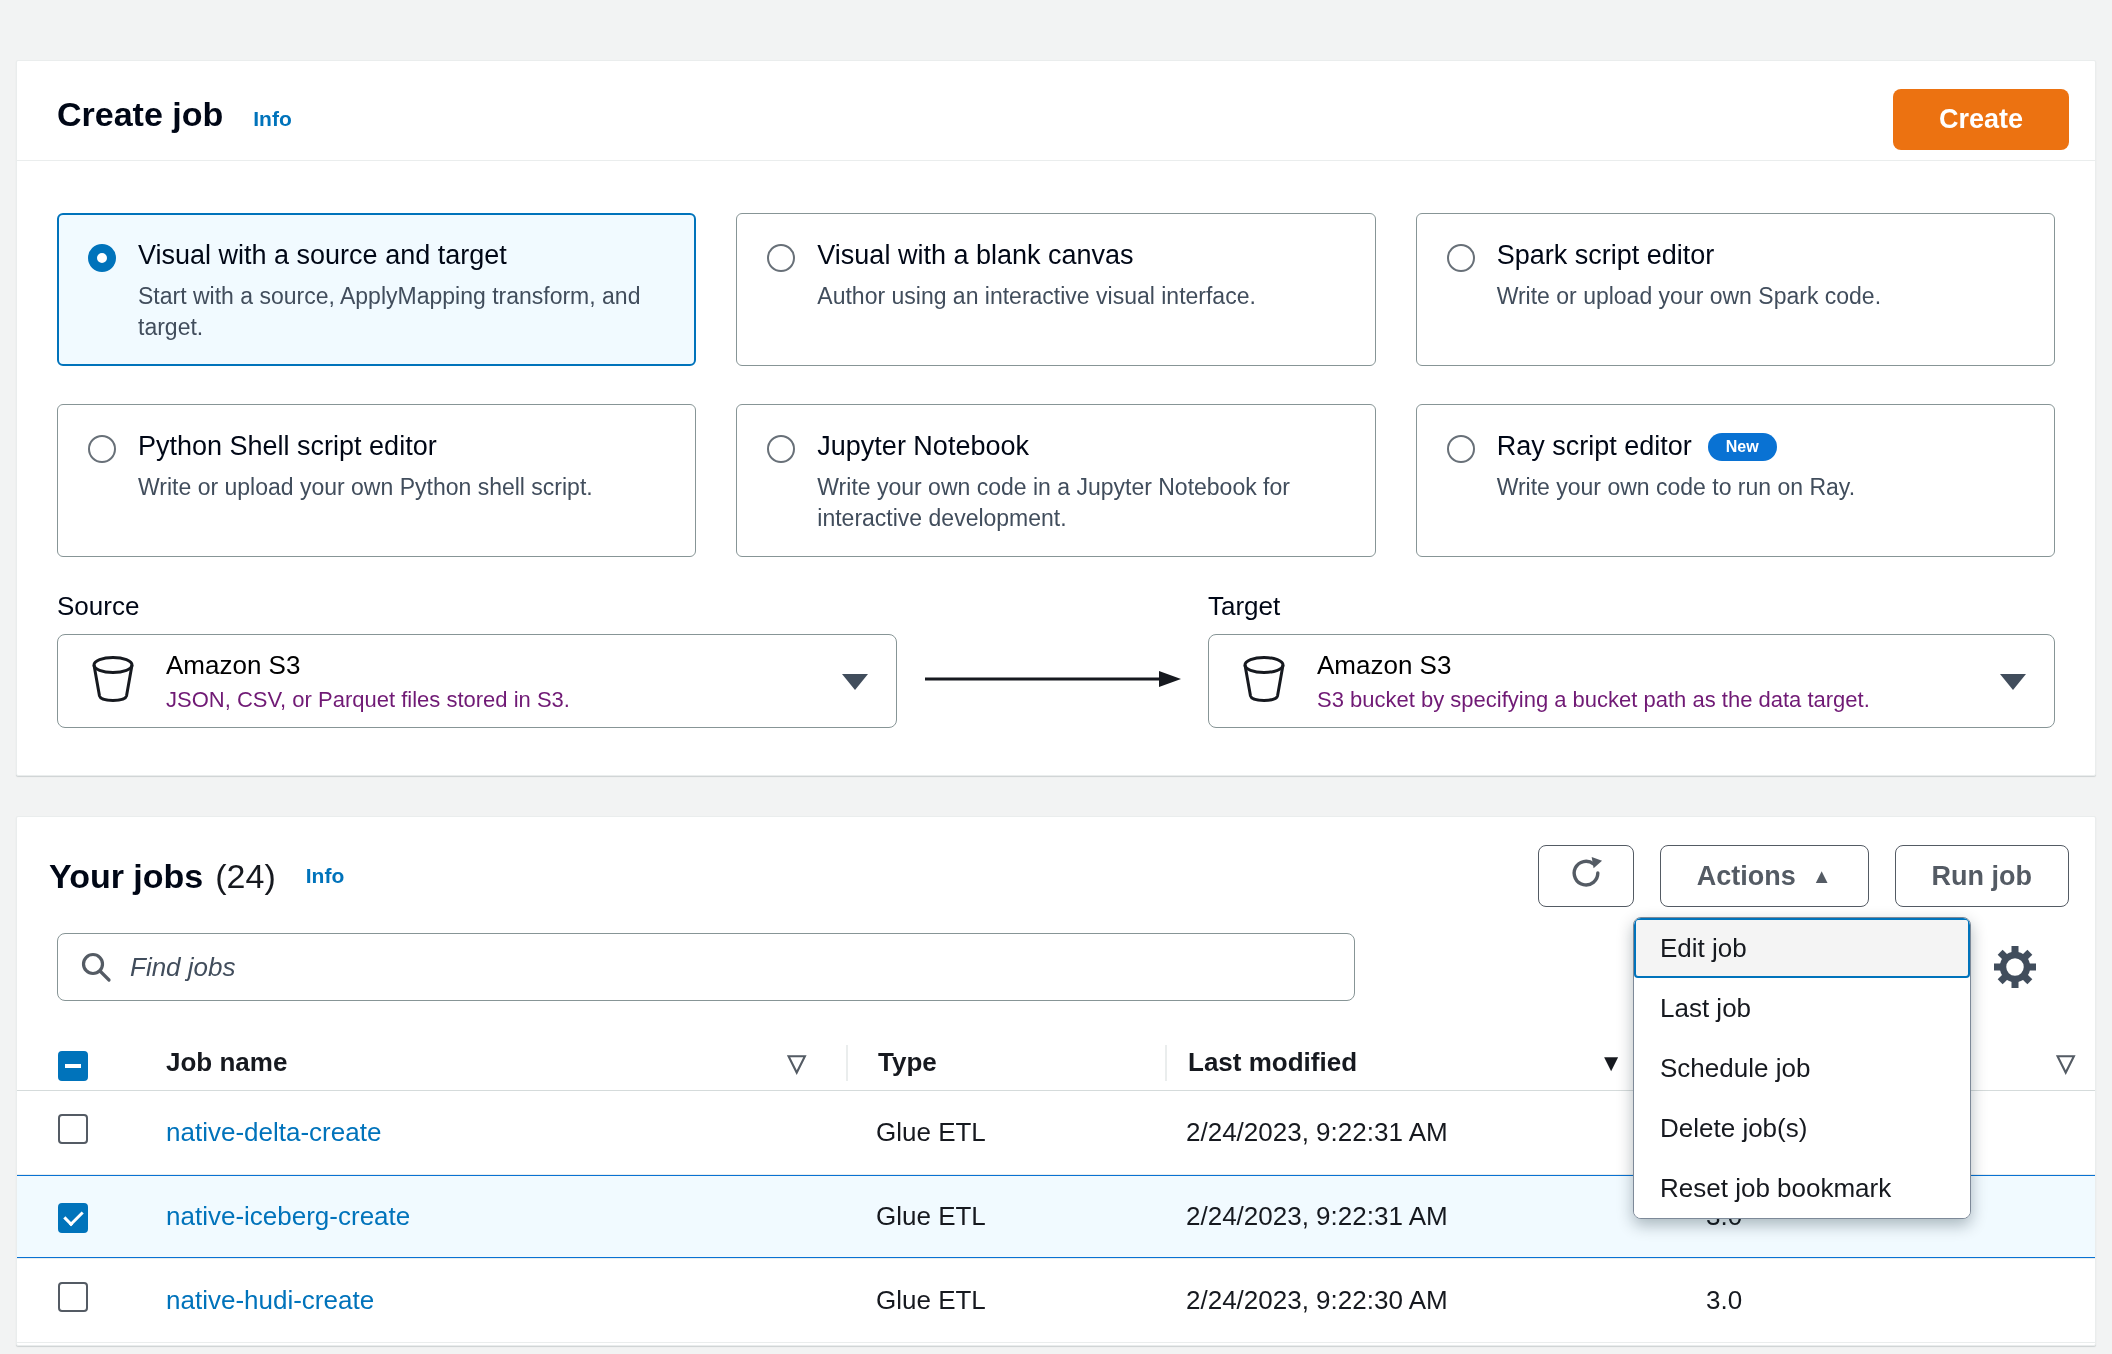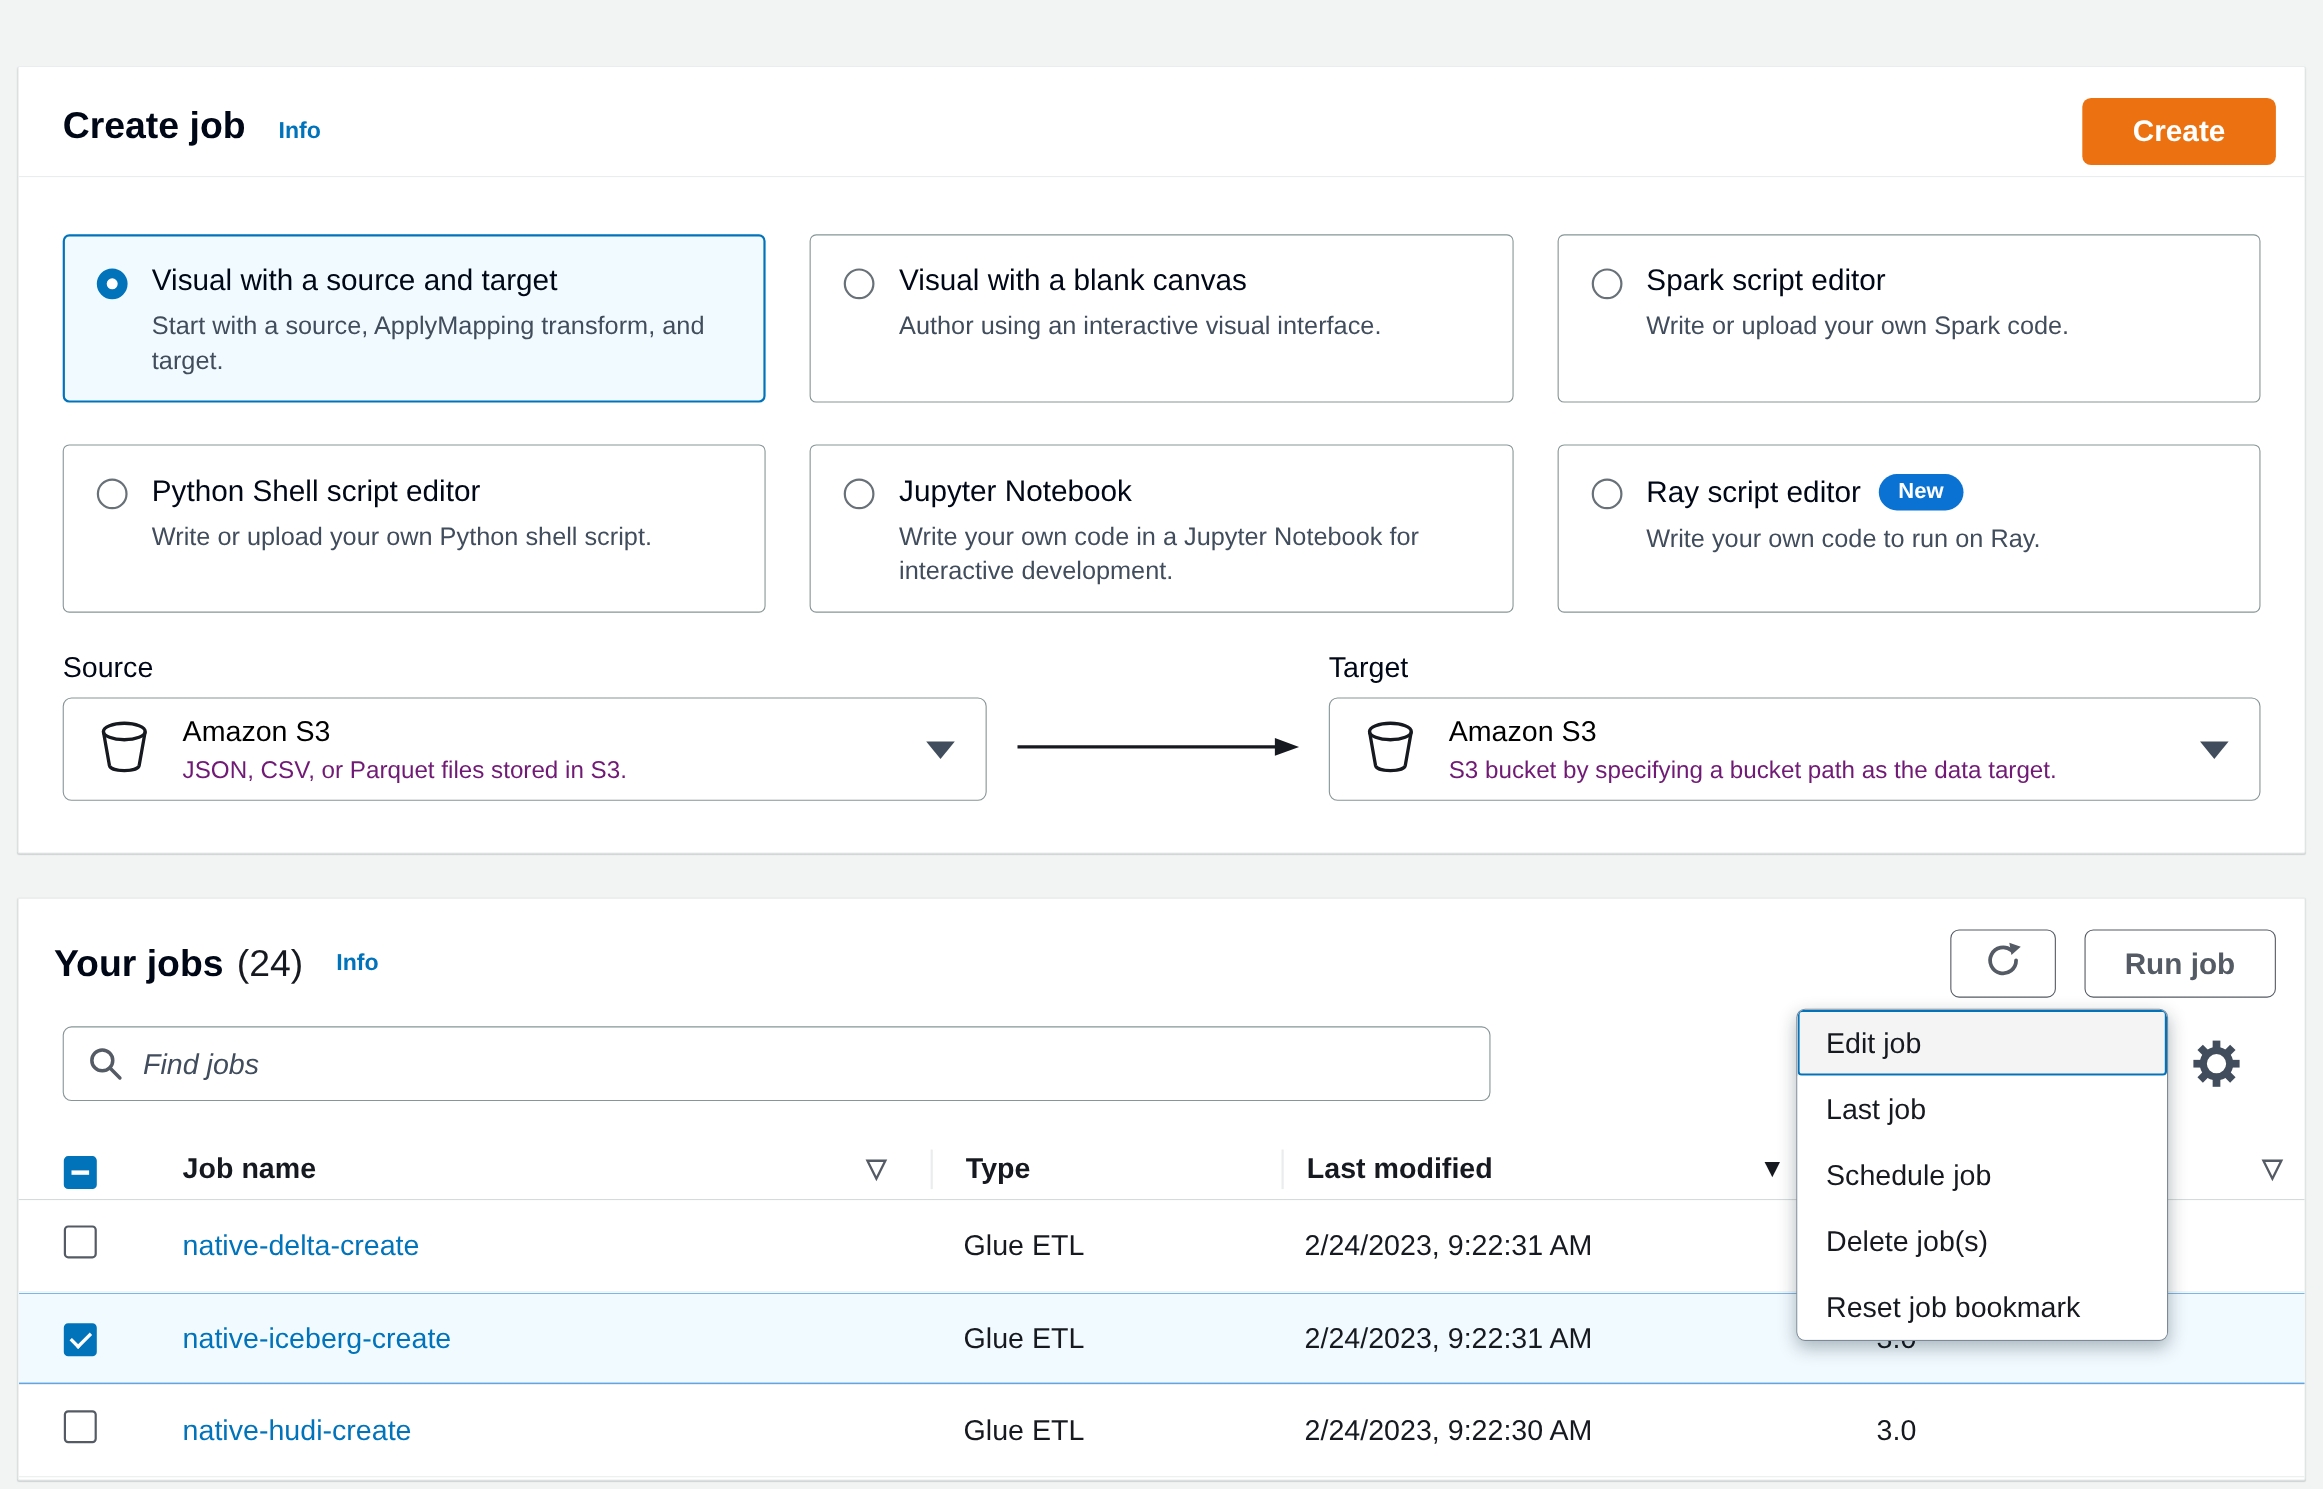--- a/index.html
+++ b/index.html
@@ -73,21 +73,21 @@
   }
   .radio.checked { border: 9px solid #0073bb; }
   .option-label {
     font-size: 27px; color: #000716;
     display: flex; align-items: center;
     margin-bottom: 10px;
   }
   .option-desc { font-size: 23px; color: #414d5c; line-height: 1.35; }
   .badge-new {
     background: #0972d3; color: #fff;
-    font-size: 20px; font-weight: bold;
+    font-size: 16px; font-weight: bold;
     border-radius: 999px;
     padding: 5px 18px; margin-left: 16px;
   }
   .st-row { margin: 34px 40px 0 40px; display: flex; }
   .st-block { width: 840px; }
   .st-block.target { width: 847px; }
   .st-label { font-size: 26px; color: #000716; margin-bottom: 12px; }
   .select-box {
     border: 1px solid #879596;
     border-radius: 8px;
@@ -343,20 +343,24 @@
     <span class="title-count">(24)</span>
     <a class="info-link">Info</a>
     <span class="grow"></span>
     <button class="btn-secondary btn-icon">
       <span>
         <svg width="34" height="34" viewBox="0 0 36 36">
           <path d="M30.5 18 A12.5 12.5 0 1 1 26 8.5" fill="none" stroke="#545b64" stroke-width="3.6" stroke-linecap="round"></path>
           <path d="M24 1 L35 5 L26 13 Z" fill="#545b64"></path>
         </svg>
       </span>
+    </button>
+    <button class="btn-secondary" id="actions-btn">
+      <span>Actions</span>
+      <span class="btn-caret">▲</span>
     </button>
     <button class="btn-secondary">
       <span>Run job</span>
     </button>
   </div>
 
   <div class="search-row">
     <span class="search-icon">
       <svg width="34" height="34" viewBox="0 0 34 34">
         <circle cx="14" cy="14" r="9.5" fill="none" stroke="#545b64" stroke-width="3.2"></circle>

